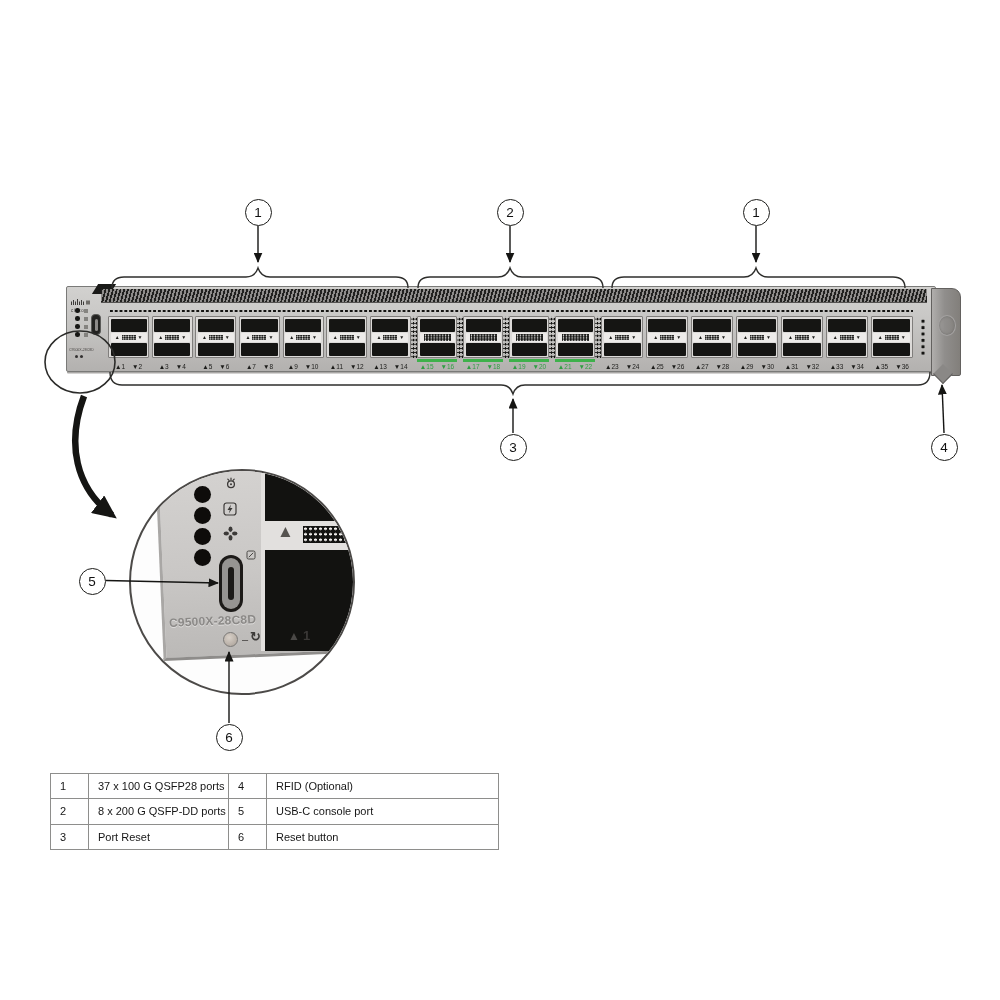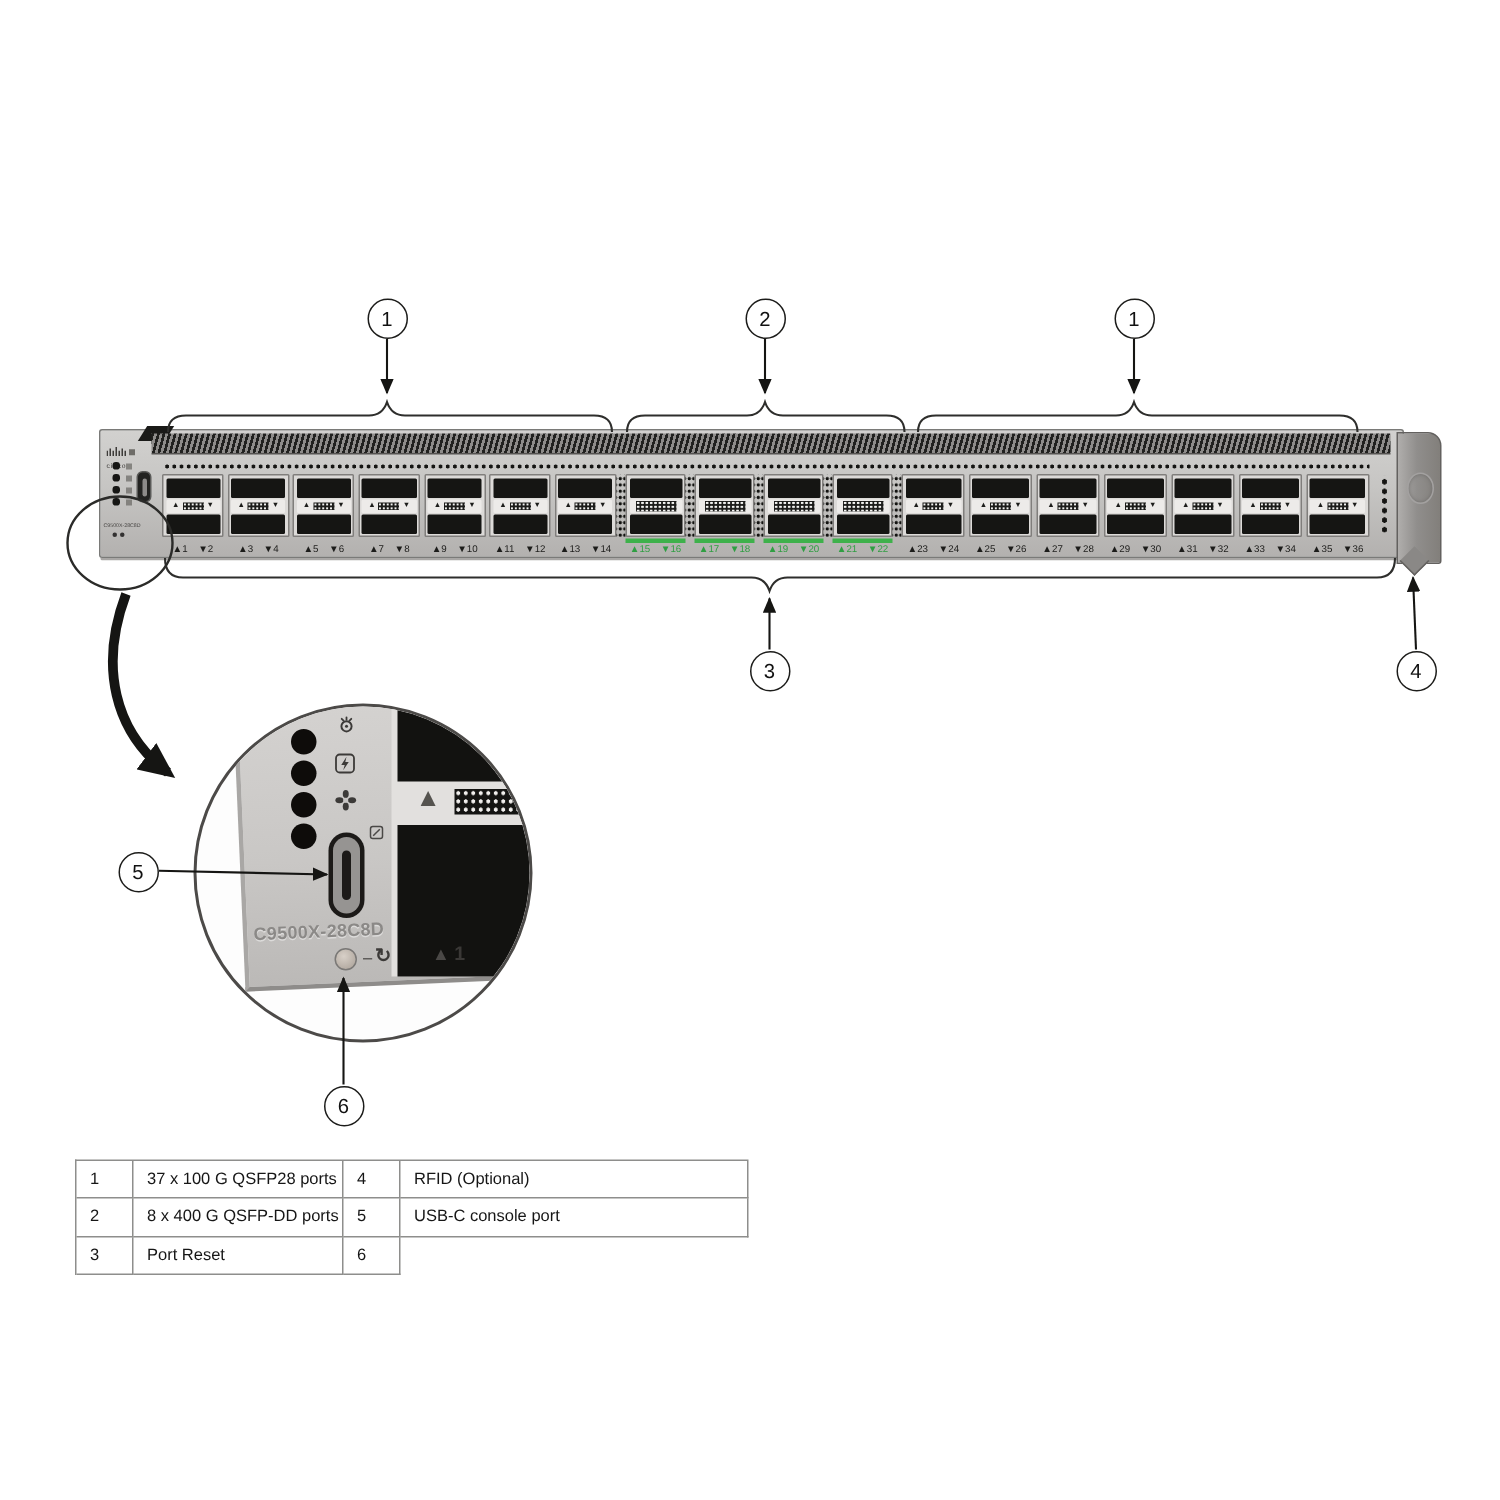--- a/index.html
+++ b/index.html
@@ -539,21 +539,22 @@
   <div class="callout" style="left:930.5px;top:433.5px">4</div>
   <div class="callout" style="left:78.5px;top:567.5px">5</div>
   <div class="callout" style="left:215.5px;top:723.5px">6</div>
 
   <div class="legend">
     <div class="lcell">1</div>
     <div class="lcell">37 x 100 G QSFP28 ports</div>
     <div class="lcell">4</div>
     <div class="lcell">RFID (Optional)</div>
     <div class="lcell">2</div>
-    <div class="lcell">8 x 400 G QSFP-DD ports</div>
+    <div class="lcell">8 x 200 G QSFP-DD ports</div>
     <div class="lcell">5</div>
     <div class="lcell">USB-C console port</div>
     <div class="lcell">3</div>
     <div class="lcell">Port Reset</div>
     <div class="lcell">6</div>
+    <div class="lcell">Reset button</div>
   </div>
 
 </div>
 
 </body></html>

